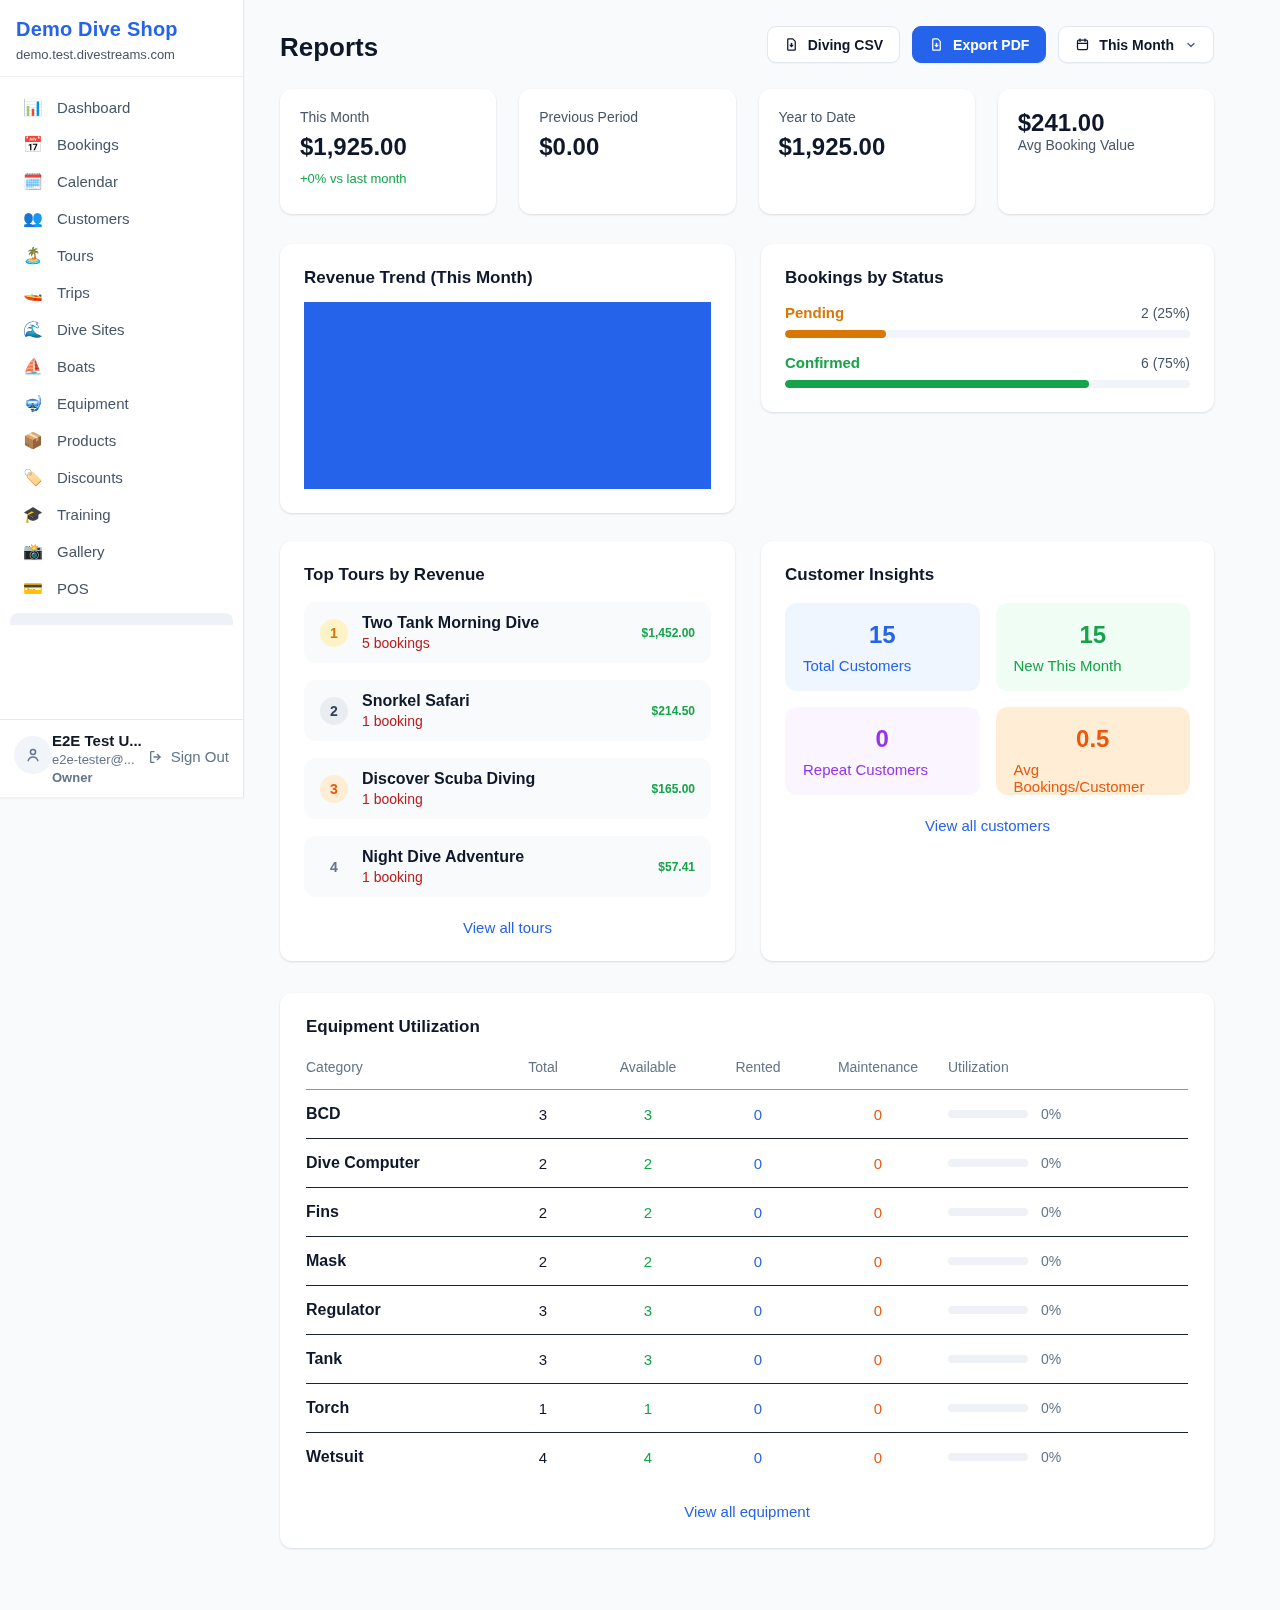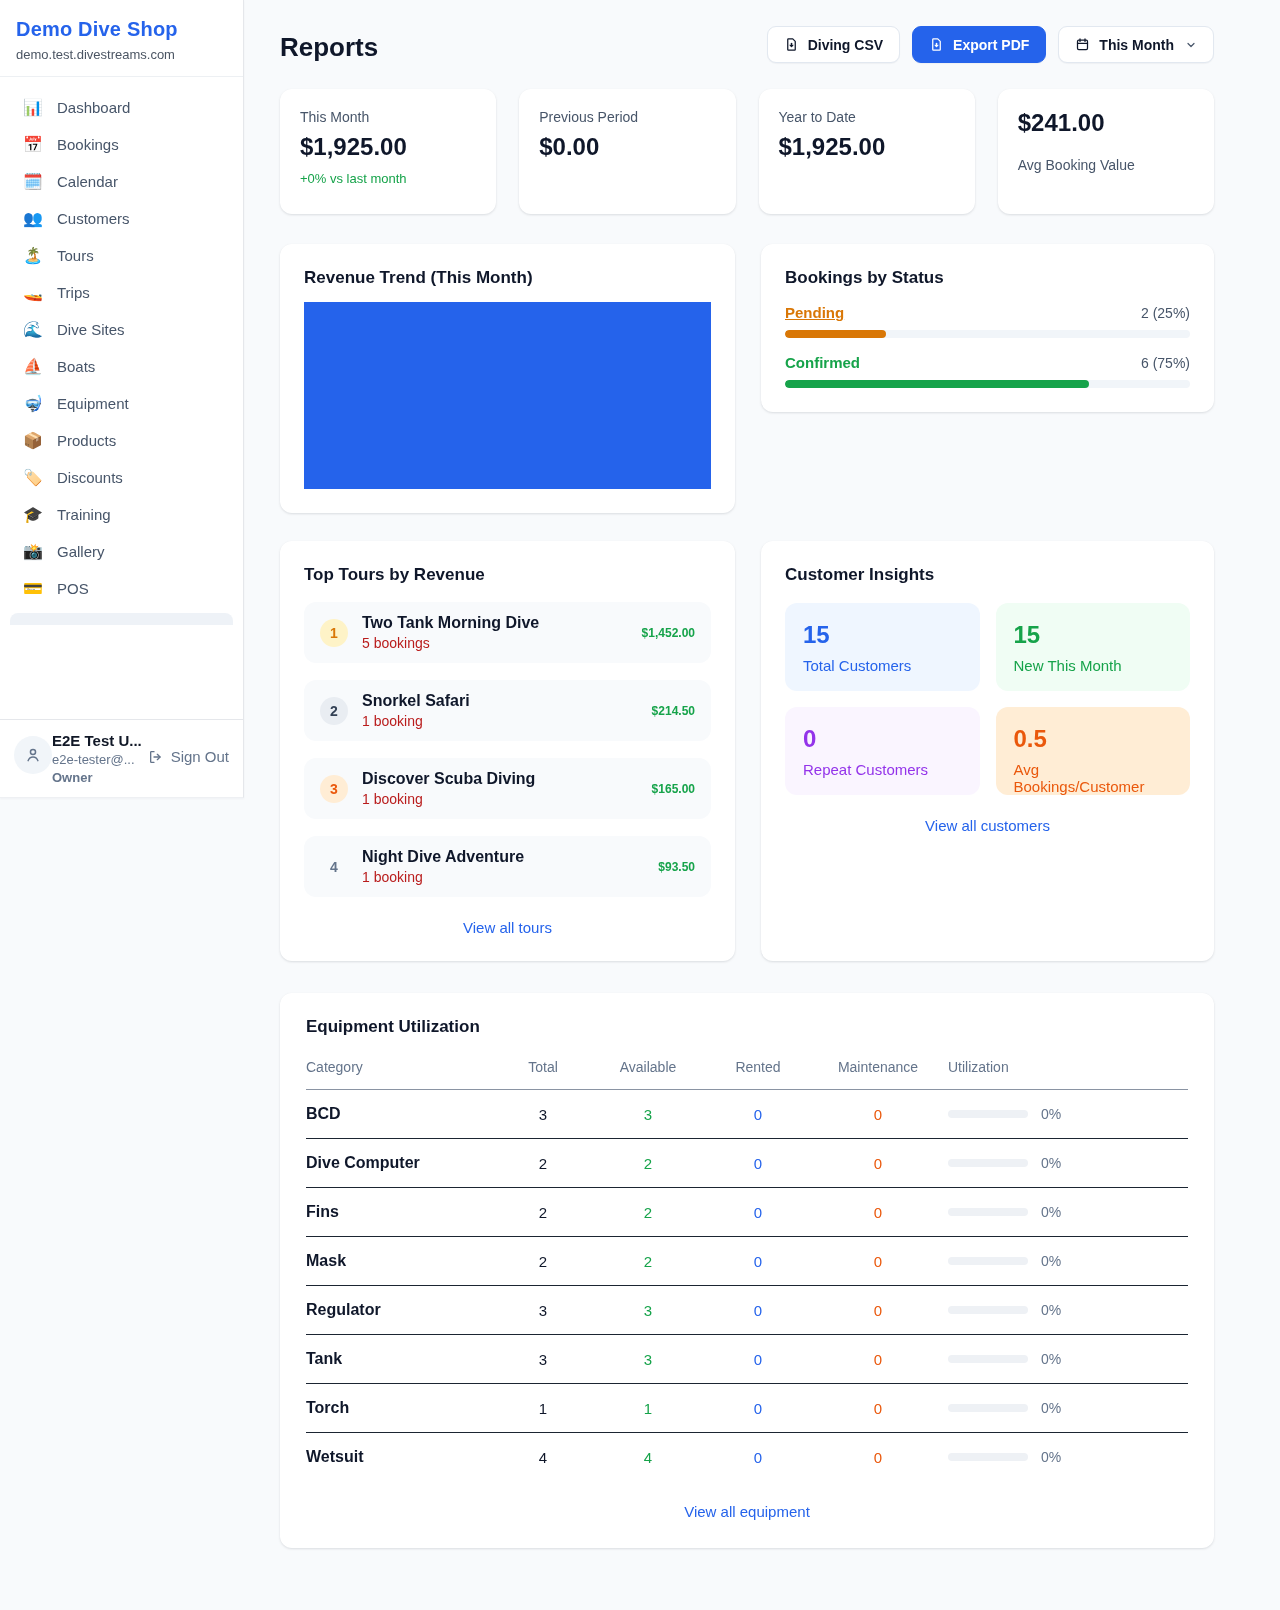--- a/index.html
+++ b/index.html
@@ -65,30 +65,30 @@
   .card {
     background:#fff; border-radius:12px;
     box-shadow:0 1px 2px rgba(15,23,42,.05), 0 1px 3px rgba(15,23,42,.08);
   }
   .stats { display:grid; grid-template-columns:repeat(4,1fr); gap:23px; margin-top:26px; }
   .stat-card { padding:20px; height:125px; }
   .stat-label { font-size:14px; color:#475569; }
   .stat-value { font-size:24px; font-weight:bold; color:#0f172a; margin-top:8px; }
   .stat-delta { font-size:13px; color:#16a34a; margin-top:10px; }
   .stat-card.value-first .stat-value { margin-top:0; }
-  .stat-card.value-first .stat-label { margin-top:20px; }
+  .stat-card.value-first .stat-label { margin-top:0; }
   
   .row2 { display:grid; grid-template-columns:455px 453px; gap:26px; margin-top:30px; align-items:start; }
   .card-pad { padding:24px; }
   .card-title { font-size:17px; font-weight:bold; color:#0f172a; }
   .rev-bar { margin-top:14px; height:187px; background:#2563eb; }
   .status-row { margin-top:16px; }
   .status-line { display:flex; justify-content:space-between; align-items:baseline; }
   .status-name { font-size:15px; font-weight:bold; }
-  .status-name.pending { color:#d97706;text-decoration:underline; }
+  .status-name.pending { color:#d97706; }
   .status-name.confirmed { color:#16a34a; }
   .status-count { font-size:14px; color:#475569; }
   .track { margin-top:9px; height:8px; border-radius:999px; background:#f1f5f9; overflow:hidden; }
   .fill { height:100%; border-radius:999px; }
   .fill.pending { background:#d97706; width:25%; }
   .fill.confirmed { background:#16a34a; width:75%; }
   
   .row3 { display:grid; grid-template-columns:455px 453px; gap:26px; margin-top:28px; }
   .row3 .card { height:420px; }
   .tour-row {
@@ -103,21 +103,21 @@
   .rank-1 { background:#fef3c7; color:#d97706; }
   .rank-2 { background:#e9edf2; color:#334155; }
   .rank-3 { background:#ffedd5; color:#ea580c; }
   .rank-4 { background:transparent; color:#64748b; }
   .tour-name { font-size:16px; font-weight:bold; color:#0f172a; }
   .tour-bookings { font-size:14px; color:#b91c1c; margin-top:3px; }
   .tour-amount { margin-left:auto; font-size:12px; font-weight:bold; color:#16a34a; }
   .view-link { display:block; text-align:center; color:#2563eb; font-size:15px; margin-top:22px; cursor:pointer; text-decoration:none; }
   .tiles { display:grid; grid-template-columns:1fr 1fr; gap:16px; margin-top:18px; }
   .tile { border-radius:12px; padding:18px; height:88px; }
-  .tile-value { font-size:24px; font-weight:bold; }
+  .tile-value { font-size:24px; font-weight:bold;text-align:center; }
   .tile-label { font-size:15px; margin-top:8px; }
   .tile-blue   { background:#eff6ff; color:#2563eb; }
   .tile-green  { background:#f0fdf4; color:#16a34a; }
   .tile-purple { background:#faf5ff; color:#9333ea; }
   .tile-orange { background:#ffedd5; color:#ea580c; }
   
   .equip { margin-top:32px; padding:24px 26px 28px 26px; }
   table { width:100%; border-collapse:collapse; margin-top:14px; table-layout:fixed; }
   col.c-cat { width:auto; } col.c-tot { width:90px; } col.c-avl { width:120px; }
   col.c-rnt { width:100px; } col.c-mnt { width:140px; } col.c-utl { width:240px; }
@@ -336,21 +336,21 @@
           <div class="tour-bookings">1 booking</div>
         </span>
         <span class="tour-amount">$165.00</span>
       </div>
       <div class="tour-row">
         <span class="rank rank-4">4</span>
         <span>
           <div class="tour-name">Night Dive Adventure</div>
           <div class="tour-bookings">1 booking</div>
         </span>
-        <span class="tour-amount">$93.50</span>
+        <span class="tour-amount">$57.41</span>
       </div>
       <a class="view-link">View all tours</a>
     </div>
 
     <div class="card card-pad">
       <div class="card-title">Customer Insights</div>
       <div class="tiles">
         <div class="tile tile-blue">
           <div class="tile-value">15</div>
           <div class="tile-label">Total Customers</div>

